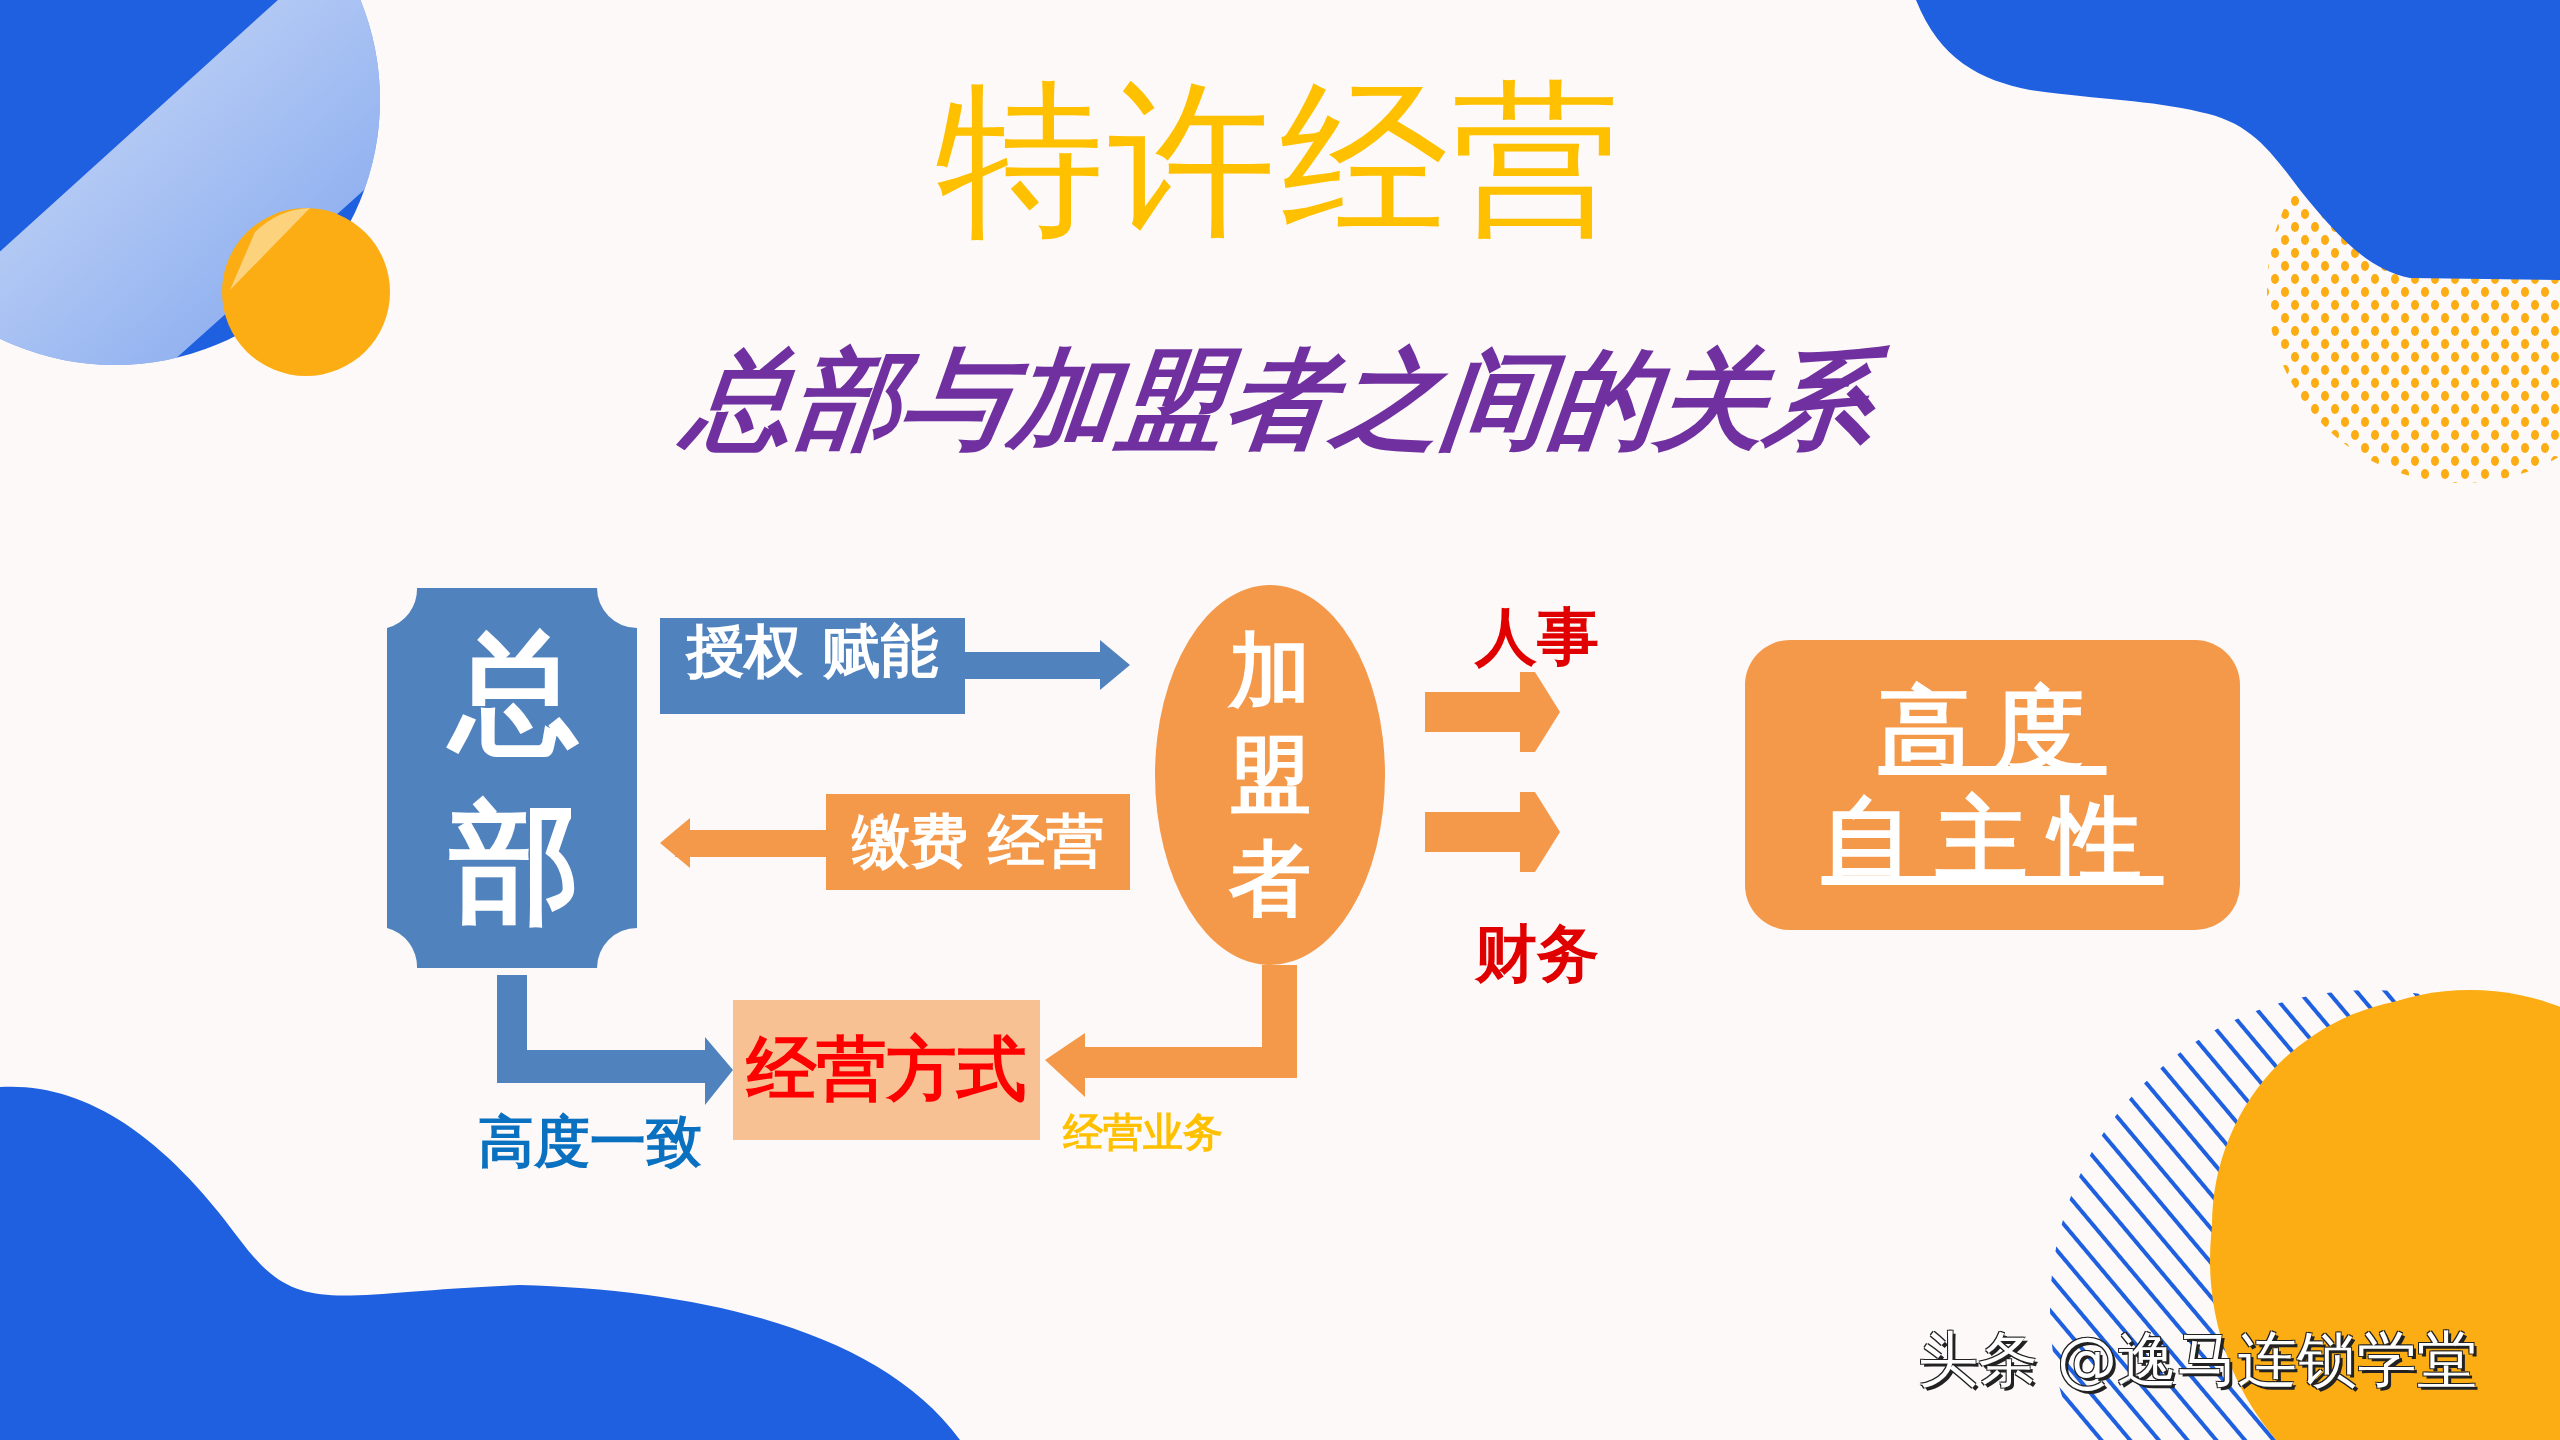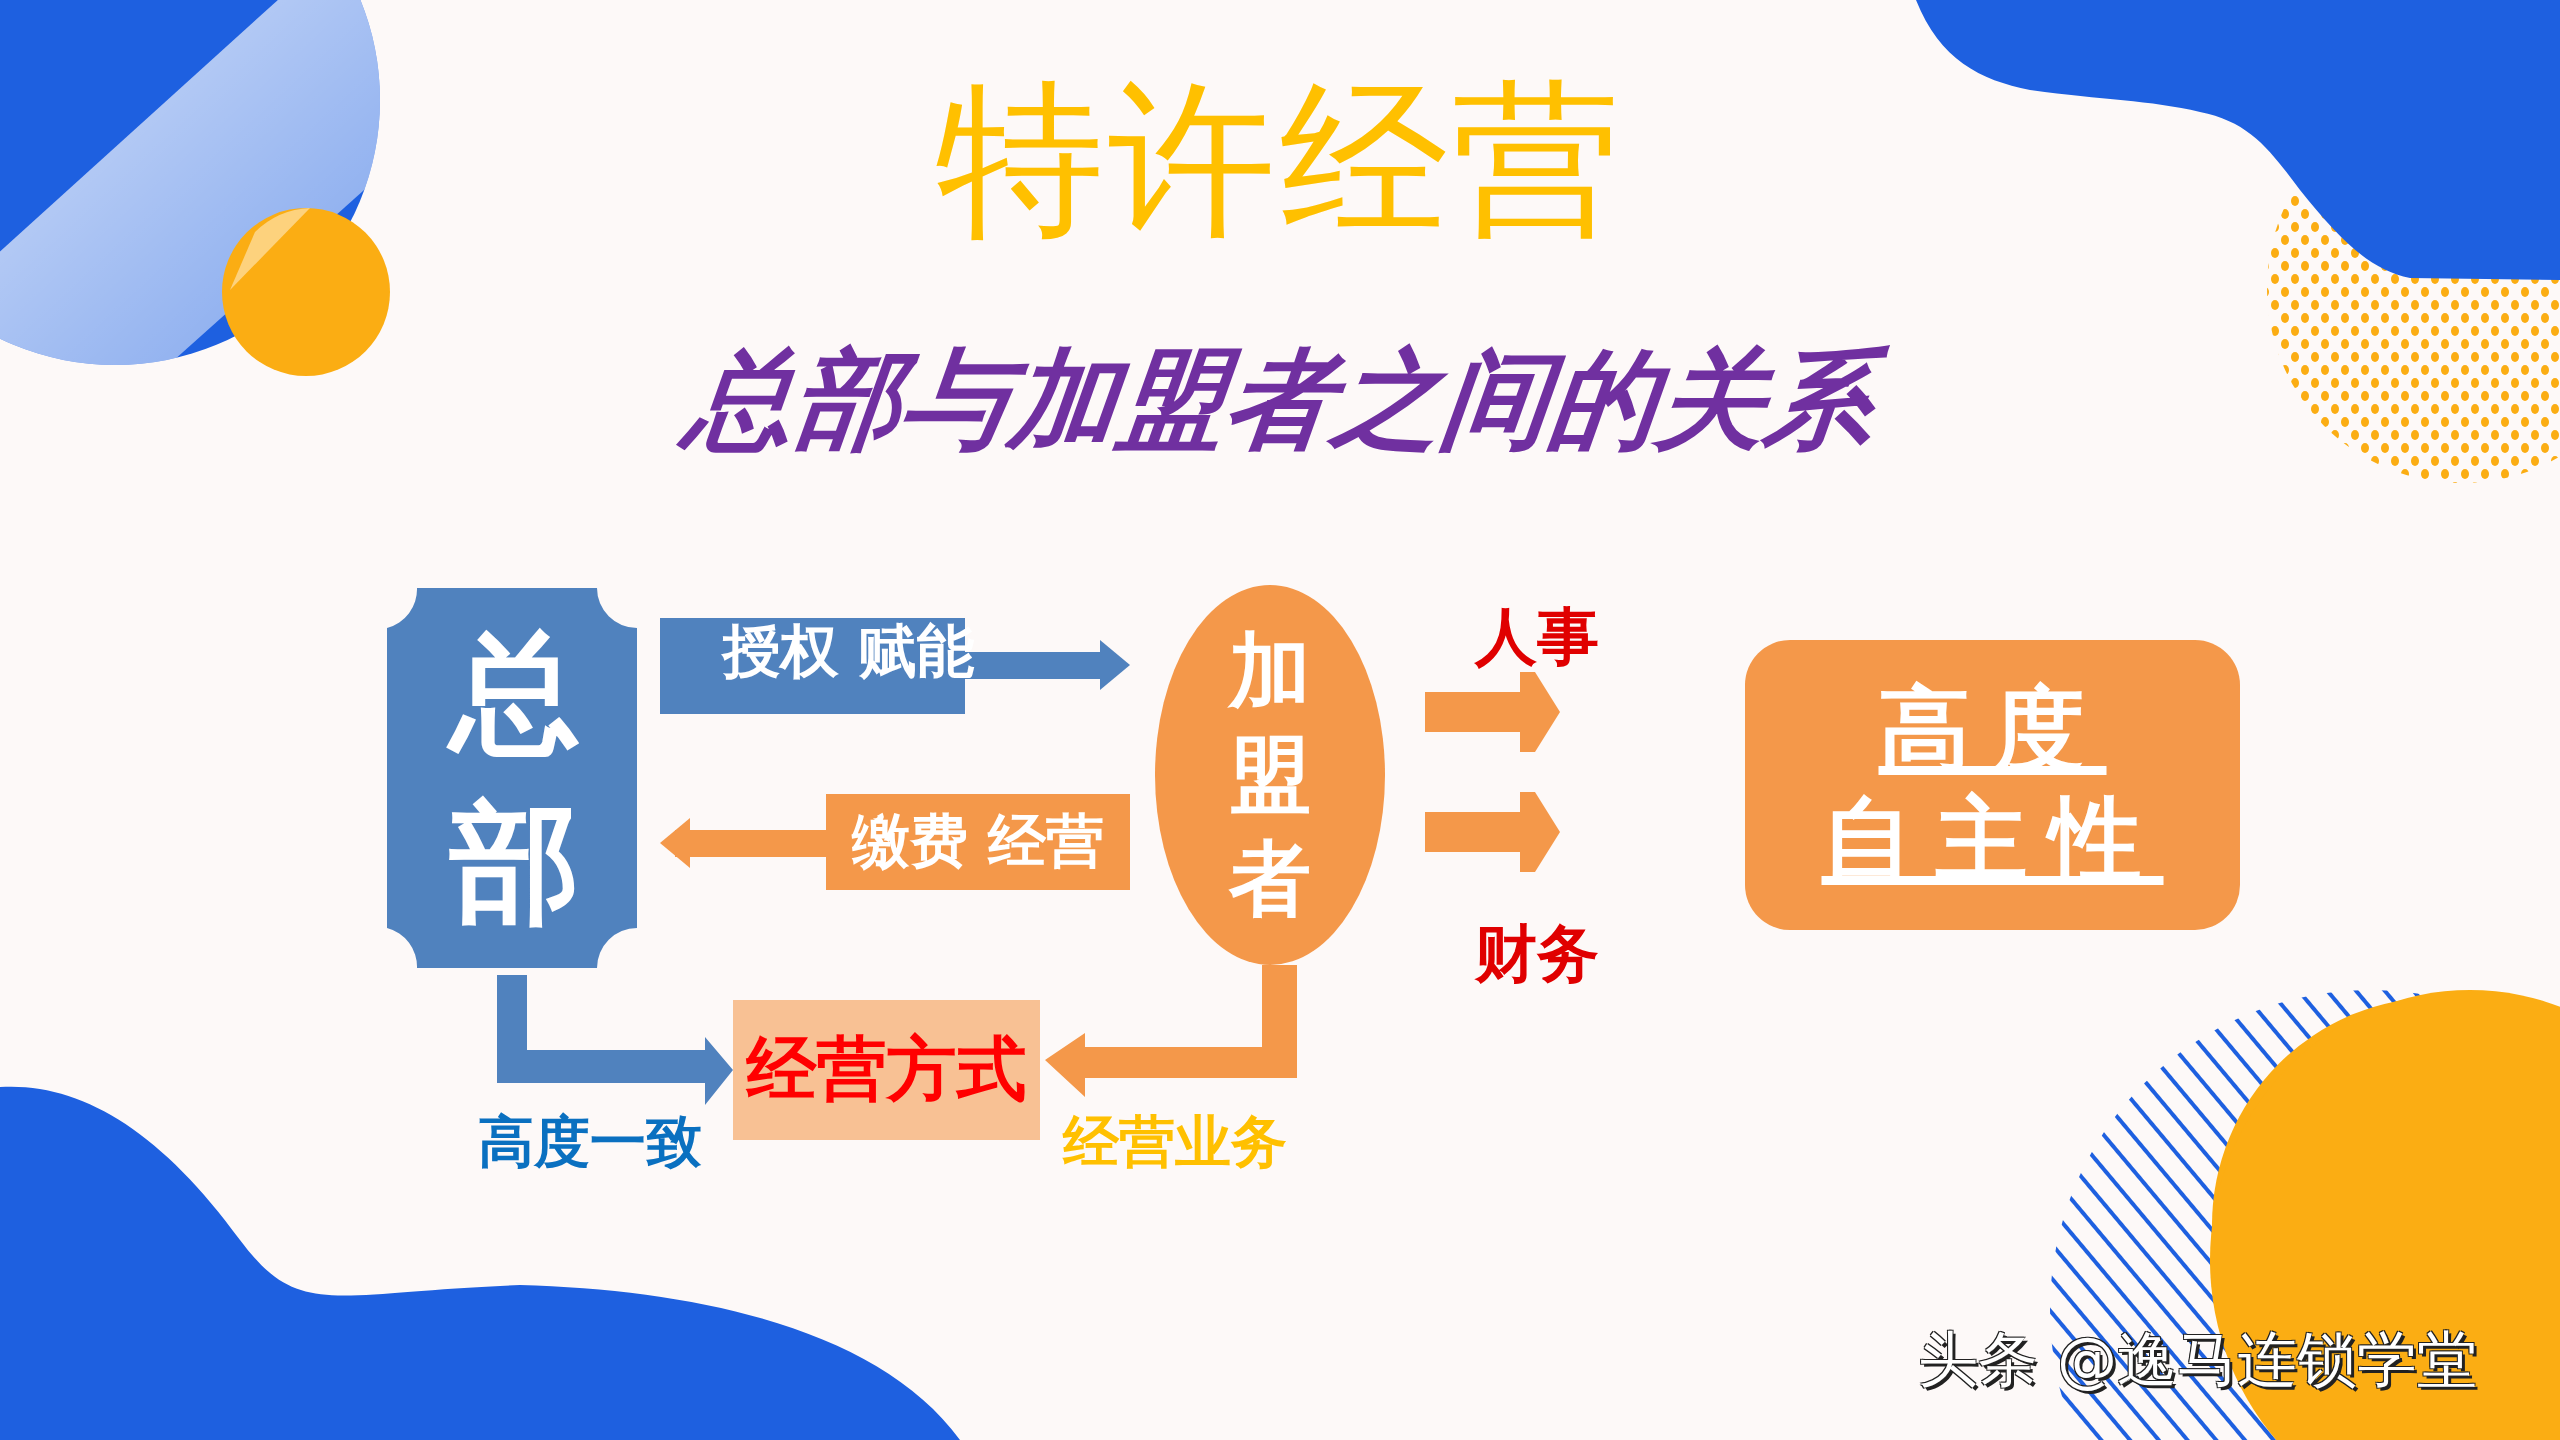--- a/index.html
+++ b/index.html
@@ -117,35 +117,35 @@
   <path d="M 497 975 L 527 975 L 527 1050 L 705 1050 L 705 1037 L 733 1070 L 705 1105 L 705 1083 L 497 1083 Z" fill="#5082be"></path>
 
   <path d="M 1262 965 L 1297 965 L 1297 1078 L 1085 1078 L 1085 1097 L 1045 1060 L 1085 1033 L 1085 1047 L 1262 1047 Z" fill="#f4984a"></path>
 </svg>
 
 <div class="abs hq-label">
   <span>总</span>
   <span>部</span>
 </div>
 
-<div class="abs box-text" style="left:660px;top:618px;width:305px;height:68px;margin-left:36px;">授权 赋能</div>
+<div class="abs box-text" style="left:660px;top:618px;width:305px;height:68px;">授权 赋能</div>
 <div class="abs box-text" style="left:826px;top:794px;width:304px;height:96px;">缴费 经营</div>
 
 <div class="abs fr-label">
   <span>加</span>
   <span>盟</span>
   <span>者</span>
 </div>
 
 <div class="abs red-lbl" style="left:1475px;top:595px;">人事</div>
 <div class="abs red-lbl" style="left:1475px;top:912px;">财务</div>
 
 <div class="abs auto-box">
   <span>高度</span>
   <span>自主性</span>
 </div>
 
 <div class="abs consistent">经营方式</div>
 
 <div class="abs" style="left:478px;top:1105px;font-size:56px;font-weight:bold;color:#0a70c0;">高度一致</div>
-<div class="abs" style="left:1063px;top:1105px;font-size:56px;font-weight:bold;color:#ffc000;">经营业务</div>
+<div class="abs" style="left:1063px;top:1105px;font-size:40px;font-weight:bold;color:#ffc000;">经营业务</div>
 
 <div class="abs watermark">头条 @逸马连锁学堂</div>
 
 </body></html>

